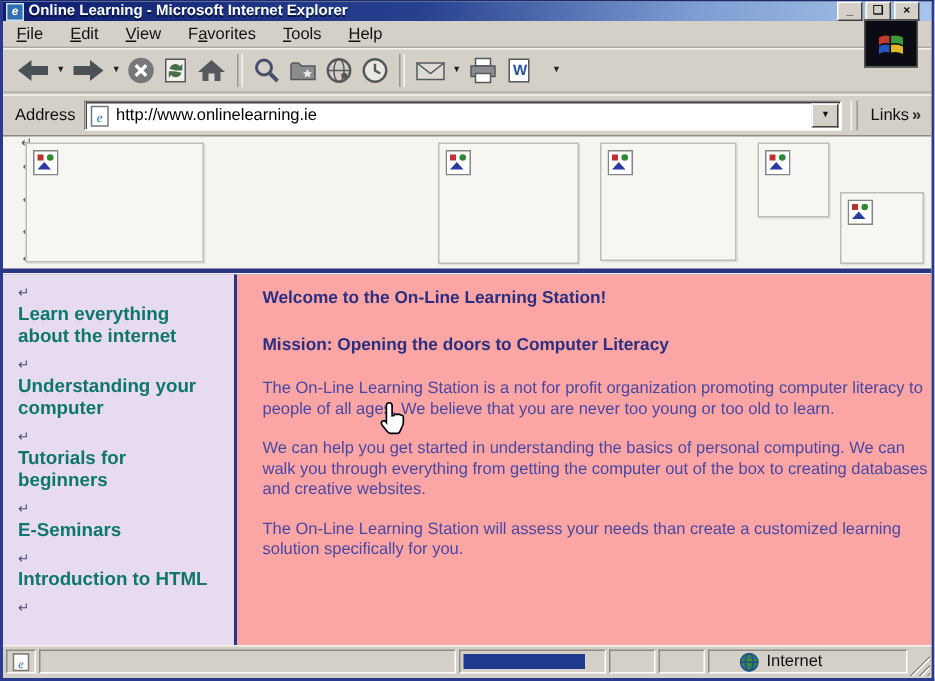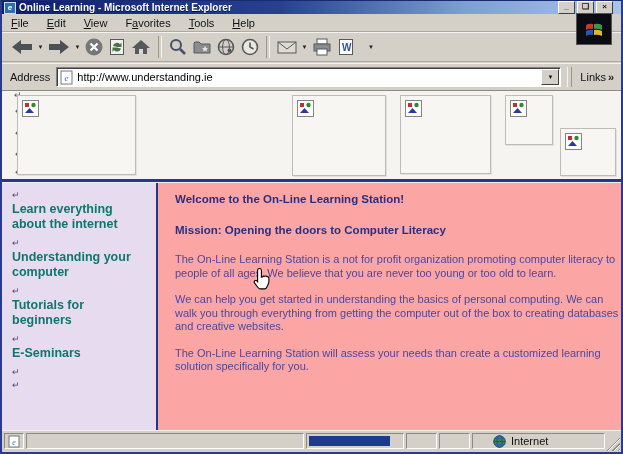--- a/index.html
+++ b/index.html
@@ -204,21 +204,21 @@
     <div class="tcaret">▼</div>
   </div>
 
   <div class="addressbar">
     <span class="addr-label">Address</span>
     <div class="addr-field">
       <svg class="addr-favicon" width="13" height="15" viewBox="0 0 13 15">
           <rect x="1" y="1" width="11" height="13" fill="#fff" stroke="#777"></rect>
           <text x="6.5" y="11" text-anchor="middle" font-size="9" font-style="italic" fill="#2a6fd0" font-family="Liberation Serif,serif">e</text>
         </svg>
-      <span class="addr-url">http://www.understanding.ie</span>
+      <span class="addr-url">http://www.onlinelearning.ie</span>
       <div class="addr-drop">▼</div>
     </div>
     <div class="links-sep"></div>
     <span class="links-label">Links</span>
     <span class="links-chev">»</span>
   </div>
 
   <div class="banner">
     <span class="ret" style="left:12px;top:0px;">↵</span>
     <span class="ret" style="left:13px;top:16px;">↵</span>
@@ -273,20 +273,21 @@
   <div class="sidebar">
     <div class="side-arrow">↵</div>
     <div class="side-link">Learn everything about the internet</div>
     <div class="side-arrow">↵</div>
     <div class="side-link">Understanding your computer</div>
     <div class="side-arrow">↵</div>
     <div class="side-link">Tutorials for beginners</div>
     <div class="side-arrow">↵</div>
     <div class="side-link">E-Seminars</div>
     <div class="side-arrow">↵</div>
+    <div class="side-link">Introduction to HTML</div>
     <div class="side-arrow">↵</div>
   </div>
   <div class="vdivider"></div>
 
   <div class="main">
     <div class="h1">Welcome to the On-Line Learning Station!</div>
     <div class="h2">Mission: Opening the doors to Computer Literacy</div>
     <p>The On-Line Learning Station is a not for profit organization promoting computer literacy to people of all ages. We believe that you are never too young or too old to learn.</p>
     <p>We can help you get started in understanding the basics of personal computing. We can walk you through everything from getting the computer out of the box to creating databases and creative websites.</p>
     <p>The On-Line Learning Station will assess your needs than create a customized learning solution specifically for you.</p>

